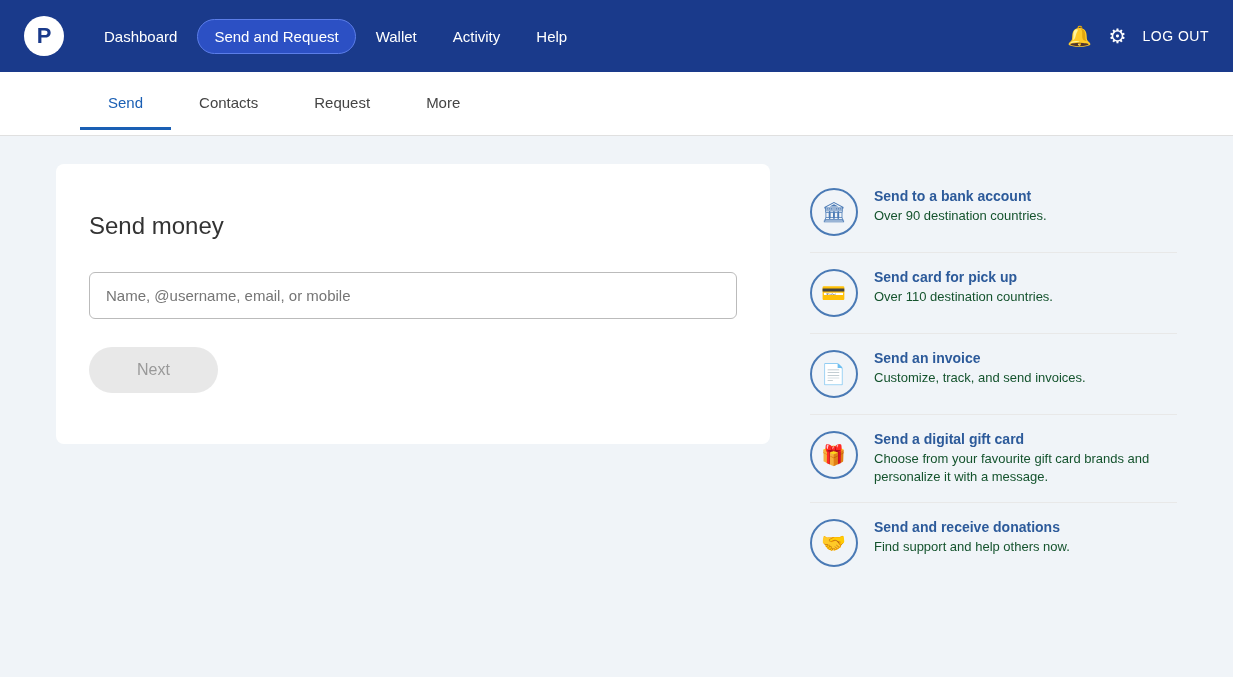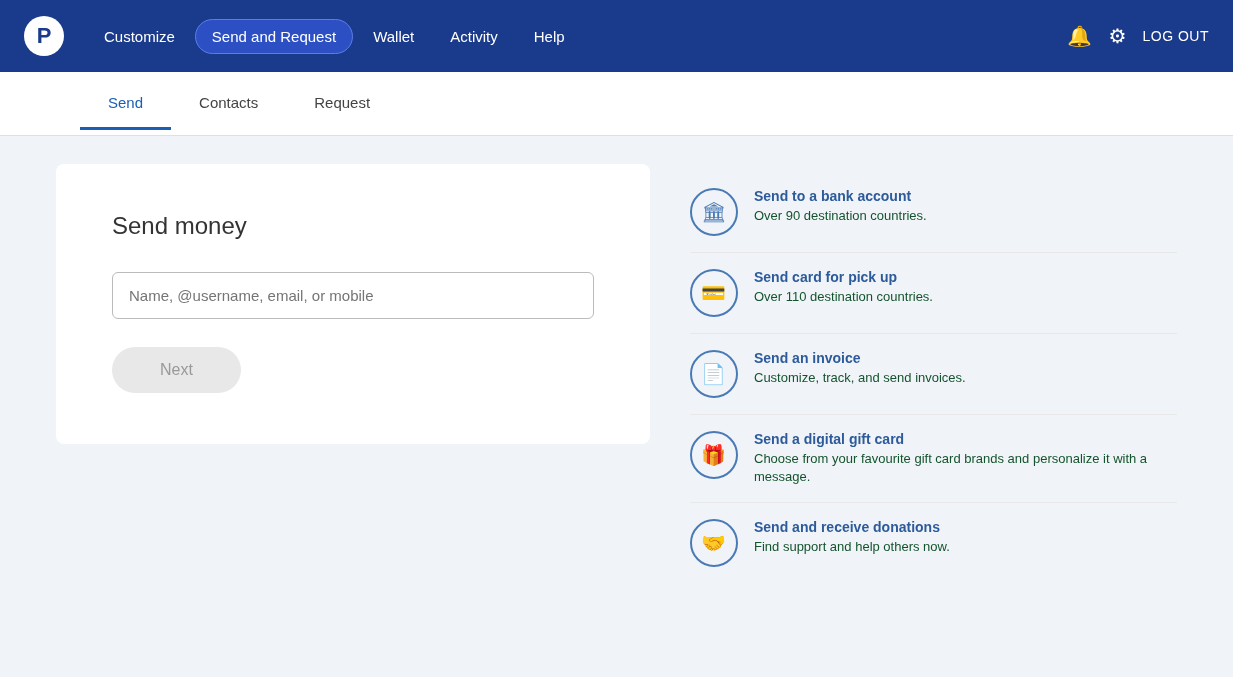--- a/index.html
+++ b/index.html
@@ -92,23 +92,23 @@
       display: flex;
       gap: 0;
       padding: 28px 56px;
       align-items: flex-start;
     }
 
     
     .send-card {
       background: #fff;
       border-radius: 8px;
-      padding: 48px 56px;
+      padding: 48px 33px;
       flex: 0 0 auto;
-      width: 594px;
+      width: 714px;
       min-height: 280px;
     }
     .send-title {
       font-size: 24px;
       font-weight: 400;
       color: #333;
       margin-bottom: 32px;
     }
     .send-input {
       width: 100%;
@@ -170,37 +170,38 @@
     }
   </style>
 </head>
 <body>
 
 <nav class="navbar">
   <div class="navbar-logo">
     <span>P</span>
   </div>
   <div class="navbar-links">
-    <a class="nav-link">Customize</a>
+    <a class="nav-link">Dashboard</a>
     <a class="nav-link active">Send and Request</a>
     <a class="nav-link">Wallet</a>
     <a class="nav-link">Activity</a>
     <a class="nav-link">Help</a>
   </div>
   <div class="navbar-right">
     <span class="nav-icon">🔔</span>
     <span class="nav-icon">⚙</span>
     <span class="nav-logout">LOG OUT</span>
   </div>
 </nav>
 
 <div class="sub-nav">
   <div class="sub-tab active">Send</div>
   <div class="sub-tab">Contacts</div>
   <div class="sub-tab">Request</div>
+  <div class="sub-tab">More</div>
 </div>
 
 <div class="main-content">
 
   <div class="send-card">
     <div class="send-title">Send money</div>
     <input class="send-input" type="text" placeholder="Name, @username, email, or mobile" style="">
     <button class="next-btn">Next</button>
   </div>
 

